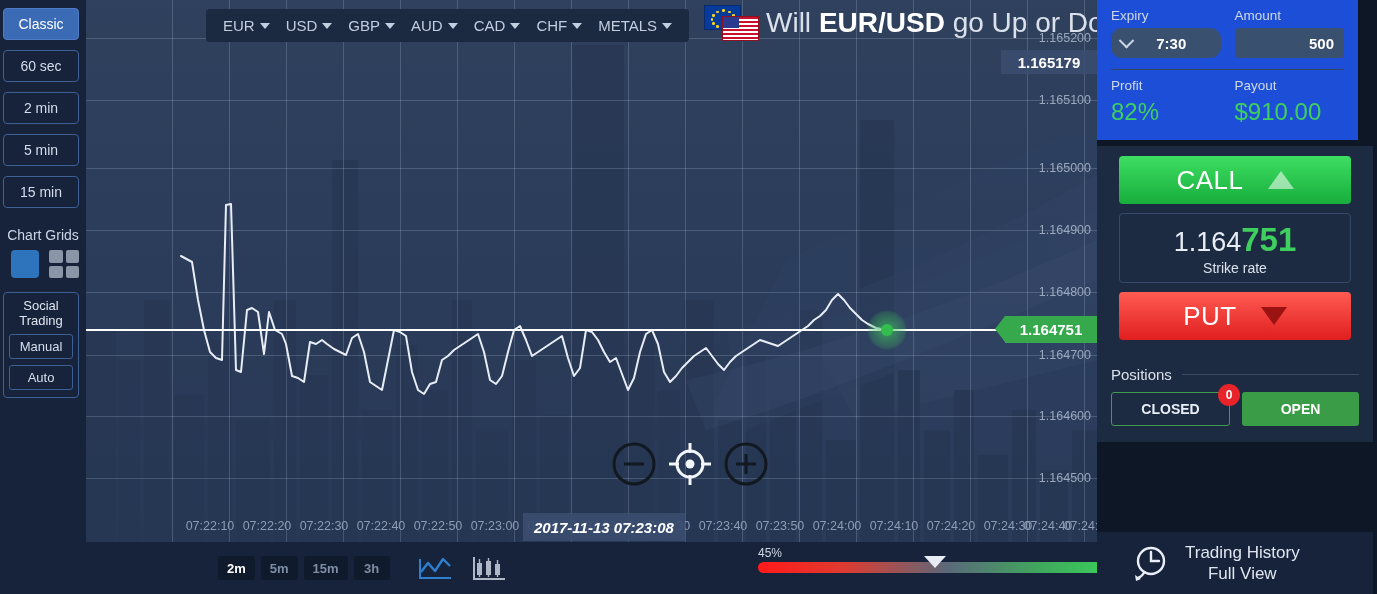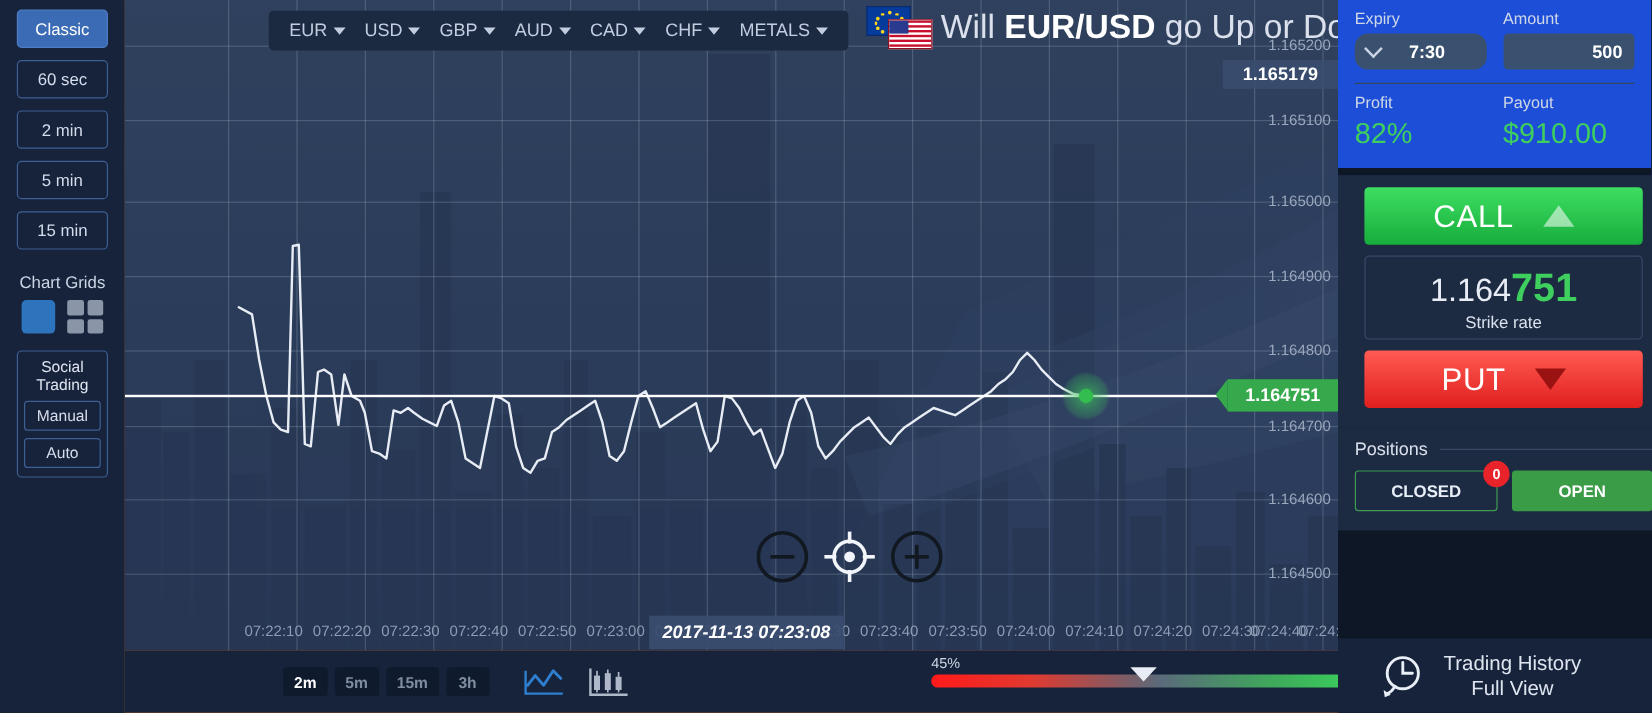--- a/index.html
+++ b/index.html
@@ -7,24 +7,24 @@
     width: 1377px; height: 594px;
     background: #0e1726;
     font-family: "Liberation Sans", sans-serif;
     overflow: hidden;
     position: relative;
   }
   .app { position: relative; width: 1377px; height: 594px; display: flex; }
 
   
   .sidebar {
-    width: 104px; height: 594px;
+    width: 86px; height: 594px;
     background: #16233a;
     padding: 8px 7px 0 7px;
-    display: flex; flex-direction: column; align-items: center;
+    display: flex; flex-direction: column; align-items: flex-end;
     flex: none;
   }
   .side-btn {
     width: 76px; height: 32px;
     margin-bottom: 10px;
     border: 1px solid #3e5f94;
     border-radius: 4px;
     background: transparent;
     color: #d5dced;
     font-size: 14px;
@@ -61,21 +61,21 @@
   }
   .social-btn {
     width: 64px; height: 25px; margin-bottom: 6px;
     border: 1px solid #3e5f94; border-radius: 3px;
     background: transparent; color: #d7dded; font-size: 13px;
     display: flex; align-items: center; justify-content: center; cursor: pointer;
   }
   .social-btn:last-child { margin-bottom: 0; }
 
   
-  .center { position: relative; width: 1011px; height: 594px; flex: none; background: #f97316; }
+  .center { position: relative; width: 1011px; height: 594px; flex: none; background: #c4b5fd; }
 
   .chart-area {
     position: absolute; left: 0; top: 0; width: 1011px; height: 542px;
     overflow: hidden;
     background: linear-gradient(180deg,#3b4c68 0%,#34455f 45%,#2c3b53 100%);
   }
   .city-bg { position: absolute; inset: 0; opacity: .85; }
   .chart-tint { position: absolute; inset: 0; background: rgba(32,50,82,0.55); }
 
   .grid-lines { position: absolute; inset: 0; pointer-events: none; }

